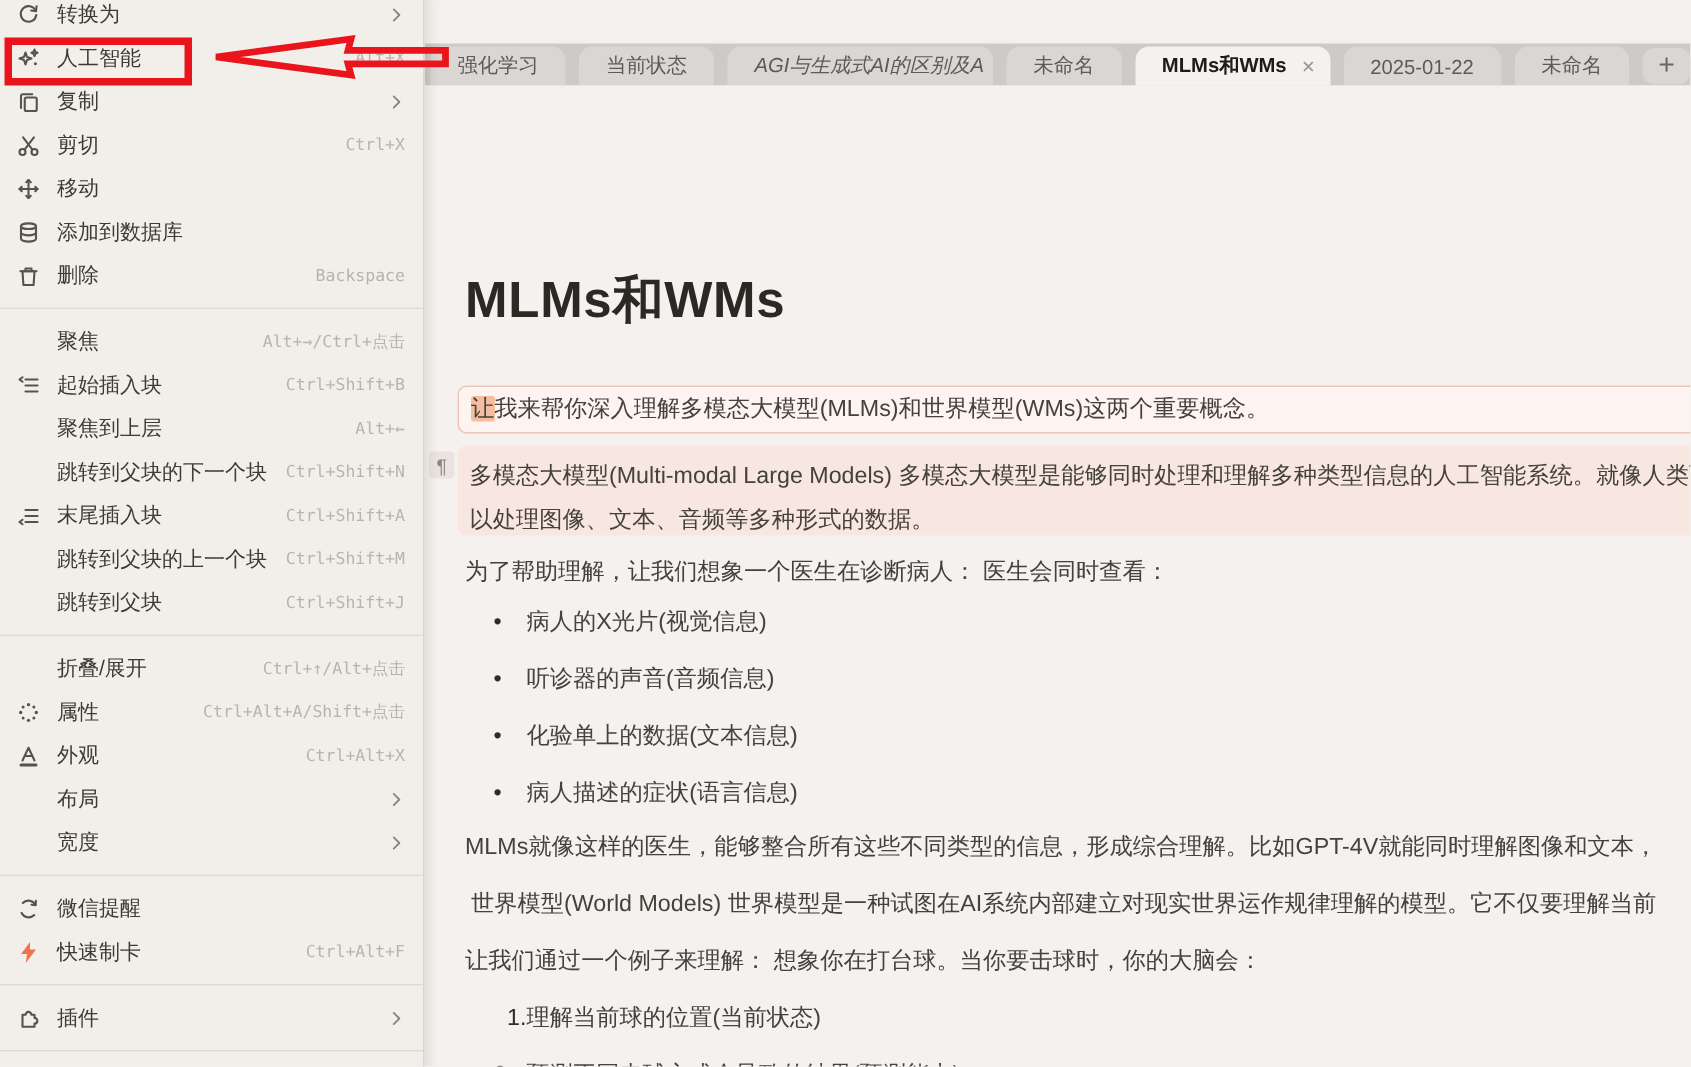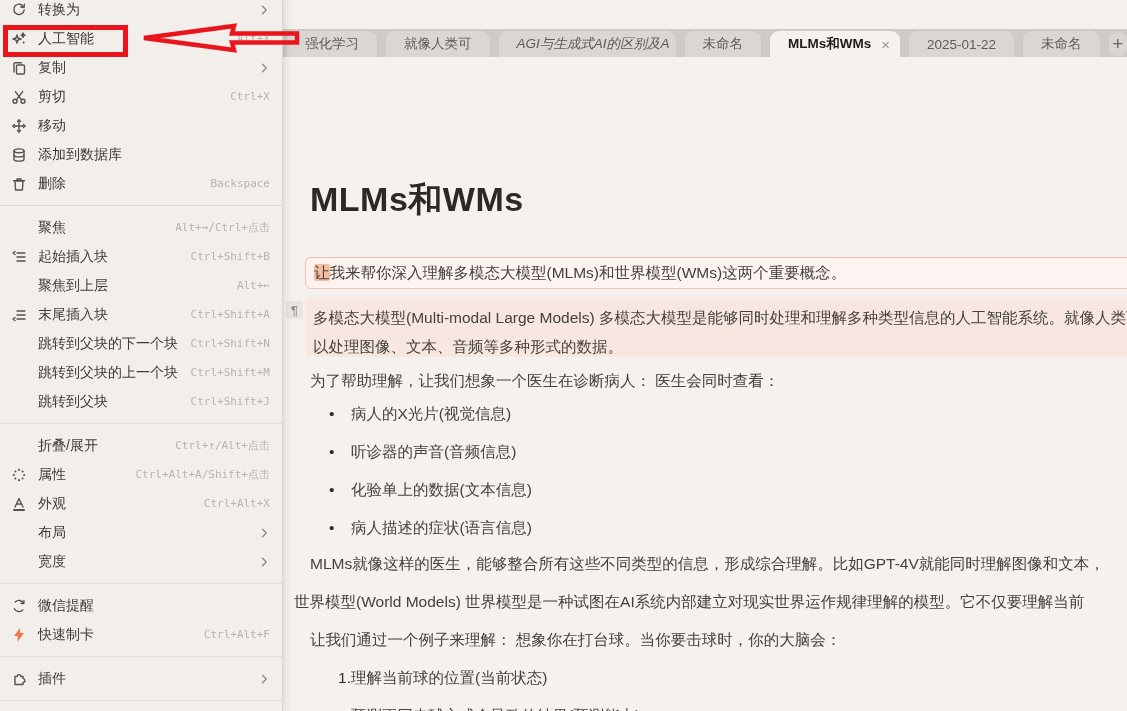--- a/index.html
+++ b/index.html
@@ -74,21 +74,21 @@
 </style>
 </head>
 <body>
 
 <div class="main">
   <div class="tabbar">
     <div class="tab">
         <span>强化学习</span>
       </div>
     <div class="tab">
-        <span>就像人类可</span>
+        <span>当前状态</span>
       </div>
     <div class="tab trunc">
         <span>AGI与生成式AI的区别及A</span>
       </div>
     <div class="tab">
         <span>未命名</span>
       </div>
     <div class="tab active">
       <span>MLMs和WMs</span>
       <span class="close">×</span>
@@ -127,21 +127,21 @@
       <span class="marker">•</span><span>听诊器的声音(音频信息)</span>
     </div>
     <div class="li-row" style="top:423px;">
       <span class="marker">•</span><span>化验单上的数据(文本信息)</span>
     </div>
     <div class="li-row" style="top:461px;">
       <span class="marker">•</span><span>病人描述的症状(语言信息)</span>
     </div>
 
     <div class="block" style="left:27px; top:497px;">MLMs就像这样的医生，能够整合所有这些不同类型的信息，形成综合理解。比如GPT-4V就能同时理解图像和文本，</div>
-    <div class="block" style="left:11px; top:535px;text-align:right;">世界模型(World Models) 世界模型是一种试图在AI系统内部建立对现实世界运作规律理解的模型。它不仅要理解当前</div>
+    <div class="block" style="left:31px; top:535px;text-align:right;">世界模型(World Models) 世界模型是一种试图在AI系统内部建立对现实世界运作规律理解的模型。它不仅要理解当前</div>
     <div class="block" style="left:27px; top:573px;">让我们通过一个例子来理解： 想象你在打台球。当你要击球时，你的大脑会：</div>
 
     <div class="li-row" style="top:611px;text-align:right;">
       <span class="marker">1.</span><span>理解当前球的位置(当前状态)</span>
     </div>
     <div class="li-row" style="top:649px;">
       <span class="marker">2.</span><span>预测不同击球方式会导致的结果(预测能力)</span>
     </div>
 
   </div>
@@ -262,36 +262,36 @@
     <span class="mi-sc">Ctrl+Shift+B</span>
   </div>
 
   <div class="mi">
     <span class="mi-ic"></span>
     <span class="mi-lb">聚焦到上层</span>
     <span class="mi-sc">Alt+←</span>
   </div>
 
   <div class="mi">
+    <span class="mi-ic"></span>
+    <span class="mi-lb">跳转到父块的下一个块</span>
+    <span class="mi-sc">Ctrl+Shift+N</span>
+  </div>
+
+  <div class="mi">
     <span class="mi-ic">
       <svg class="ic" width="16" height="16" viewBox="0 0 16 16">
           <line x1="6" y1="4" x2="14" y2="4"></line>
           <line x1="6" y1="8" x2="14" y2="8"></line>
           <line x1="6" y1="12" x2="14" y2="12"></line>
           <polyline points="4 10.5 2 12 4 13.5"></polyline>
         </svg>
     </span>
     <span class="mi-lb">末尾插入块</span>
     <span class="mi-sc">Ctrl+Shift+A</span>
-  </div>
-
-  <div class="mi">
-    <span class="mi-ic"></span>
-    <span class="mi-lb">跳转到父块的下一个块</span>
-    <span class="mi-sc">Ctrl+Shift+N</span>
   </div>
 
   <div class="mi">
     <span class="mi-ic"></span>
     <span class="mi-lb">跳转到父块的上一个块</span>
     <span class="mi-sc">Ctrl+Shift+M</span>
   </div>
 
   <div class="mi">
     <span class="mi-ic"></span>

